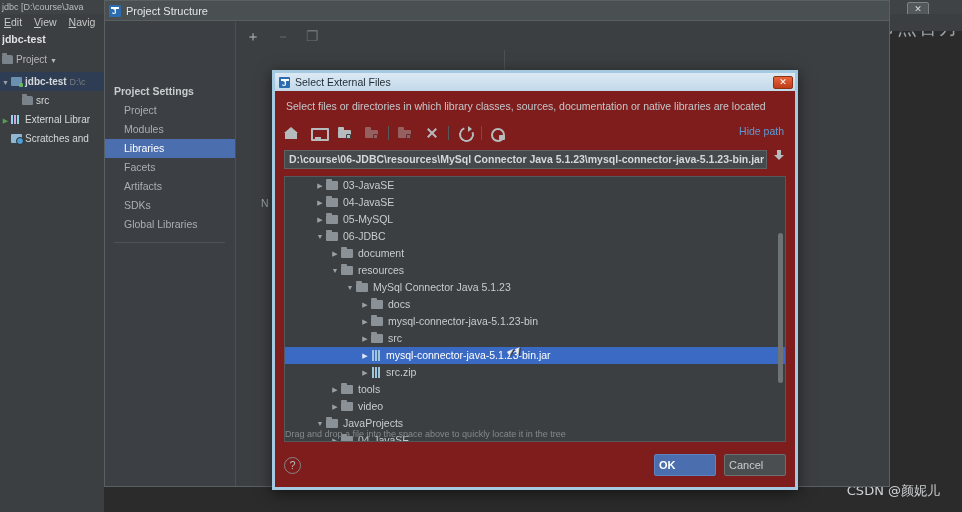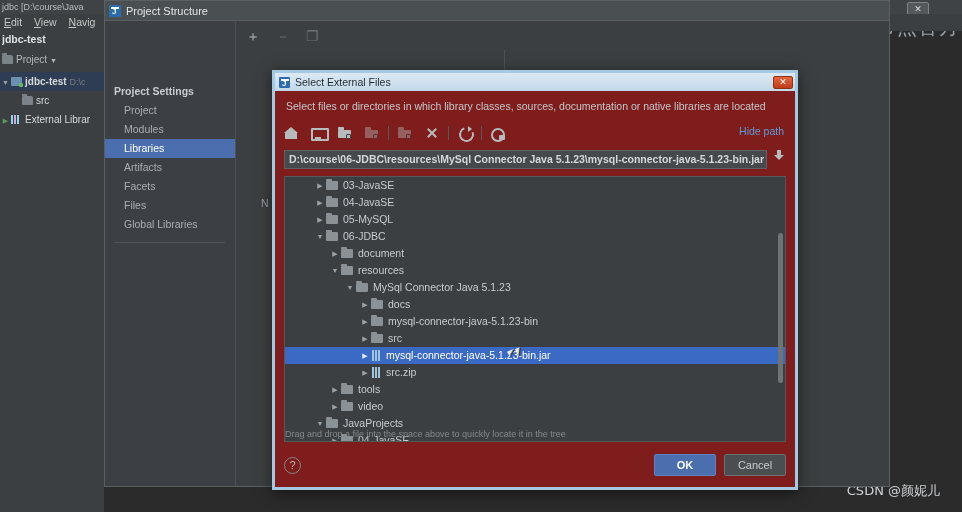--- a/index.html
+++ b/index.html
@@ -321,21 +321,21 @@
     display: flex; align-items: center;
   }
   .help-btn {
     width: 17px; height: 17px; border-radius: 50%;
     border: 1px solid #82878a; color: #b6babd;
     font-size: 11px; line-height: 15px; text-align: center;
   }
   .foot-sp { flex: 1; }
   .btn {
     min-width: 62px; height: 22px; font-size: 11px; line-height: 20px;
-    text-align: center; border-radius: 2px; margin-left: 8px; padding: 0 4px;
+    text-align: left; border-radius: 2px; margin-left: 8px; padding: 0 4px;
   }
   .btn.primary { background: #4b6eaf; border: 1px solid #5f82c0; color: #ffffff; font-weight: bold; }
   .btn.normal  { background: #4a4e51; border: 1px solid #6b7073; color: #c9cdcf; }
 
   .cursor {
     position: absolute; left: 508px; top: 350px; width: 0; height: 0;
     border-left: 7px solid #e9ecee; border-bottom: 5px solid transparent;
     border-top: 0 solid transparent;
     transform: rotate(-25deg);
     filter: drop-shadow(1px 1px 0 #2b2b2b);
@@ -374,42 +374,45 @@
   <div class="ide-tree">
     <div class="row sel">
       <span class="arrow">▼</span><span class="micro module"></span><span class="nm b">jdbc-test</span> <span class="dim">D:\c</span>
     </div>
     <div class="row" style="padding-left:22px">
       <span class="micro folder"></span><span class="nm">src</span>
     </div>
     <div class="row">
       <span class="arrow" style="color:#5a9b5a">▶</span><span class="micro bars"></span><span class="nm">External Librar</span>
     </div>
+    <div class="row" style="padding-left:11px">
+      <span class="micro scratch"></span><span class="nm">Scratches and</span>
+    </div>
   </div>
 
   <div class="ps-win">
 
     <div class="ps-title">
       <span class="ij-logo"></span>
       <span>Project Structure</span>
     </div>
 
     <div class="ps-navbar">
       <span class="ps-arrow back">←</span>
       <span class="ps-arrow fwd">→</span>
     </div>
 
     <div class="ps-sidebar" style="padding-top:28px">
       <div class="ps-grp">Project Settings</div>
       <div class="ps-item">Project</div>
       <div class="ps-item">Modules</div>
       <div class="ps-item sel">Libraries</div>
+      <div class="ps-item">Facets</div>
       <div class="ps-item">Artifacts</div>
-      <div class="ps-item">Facets</div>
-      <div class="ps-item">Files</div>
+      <div class="ps-item">SDKs</div>
       <div class="ps-item">Global Libraries</div>
       <div class="ps-sep"></div>
     </div>
 
     <div class="ps-content">
       <div class="ps-tb">
         <span class="tb-ic">＋</span>
         <span class="tb-ic dim">－</span>
         <span class="tb-ic dim">❐</span>
       </div>

